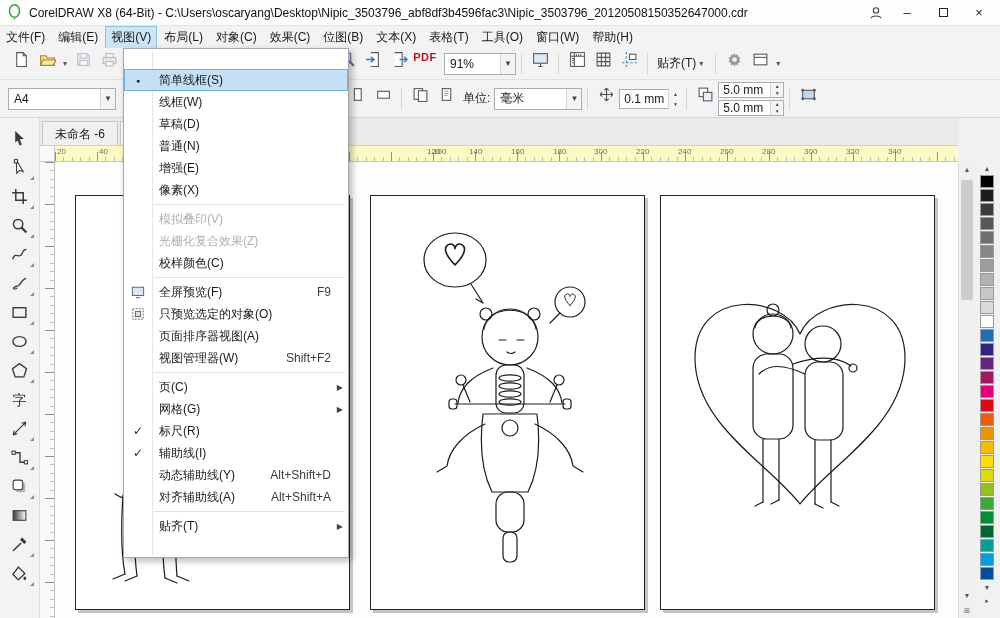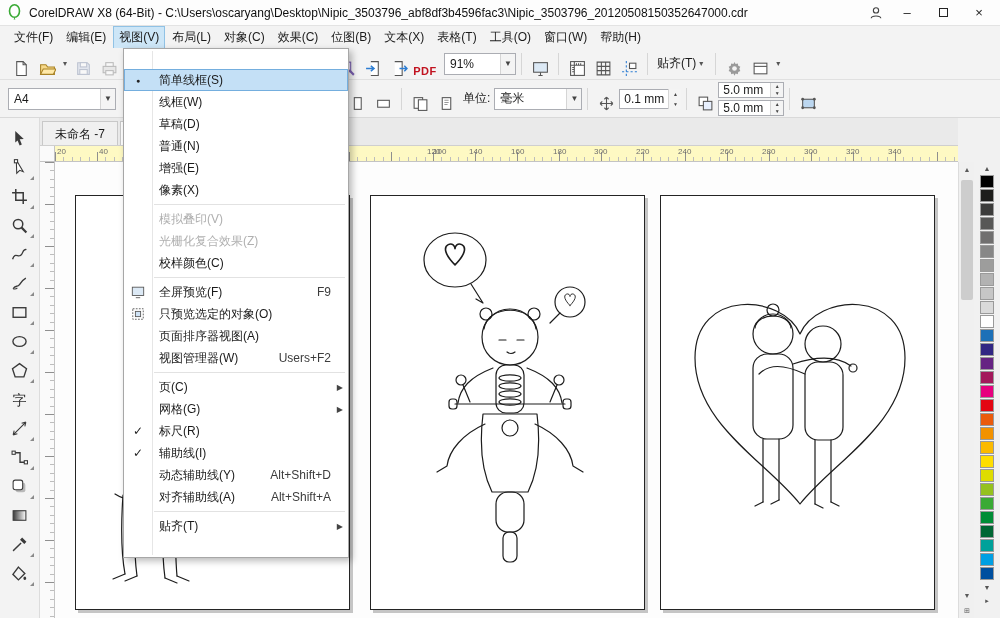--- a/index.html
+++ b/index.html
@@ -14,30 +14,30 @@
   .title-text { font-size:12px; color:#101010; white-space:nowrap; overflow:hidden; flex:1; }
   .tb-right { display:flex; align-items:center; gap:2px; flex:none; }
   .acct { width:24px; height:20px; display:flex; align-items:center; justify-content:center; }
   .acct svg { width:14px; height:14px; }
   .winbtn { width:34px; height:22px; display:flex; align-items:center; justify-content:center;
             color:#222; font-size:13px; }
   .winbtn .maxbox { width:9px; height:9px; border:1px solid #222; display:block; }
 
   
   .menubar { position:absolute; left:0; top:26px; width:100%; height:22px; background:#f3f3f3;
-             display:flex; align-items:center; padding-left:8px; }
+             display:flex; align-items:center; }
   .mb-item { padding:3px 6px; margin-right:1px; white-space:nowrap; }
   .mb-item.active { background:#cde6f7; border:1px solid #90c2e5; padding:2px 5px; }
 
   
   .toolbar { position:absolute; left:0; top:48px; width:100%; height:32px; background:#f3f3f3;
              border-bottom:1px solid #e0e0e0; display:flex; align-items:center; padding-left:8px; }
   .propbar { position:absolute; left:0; top:80px; width:100%; height:38px; background:#f3f3f3;
              border-bottom:1px solid #d9d9d9; display:flex; align-items:center; padding-left:8px; }
-  .tbtn { width:26px; height:26px; display:flex; align-items:flex-end; justify-content:center; flex:none; }
+  .tbtn { width:26px; height:26px; display:flex; align-items:flex-start; justify-content:center; flex:none; }
   .tbtn svg { width:17px; height:17px; }
   .tbtn.dim { opacity:.45; }
   .drop { width:10px; font-size:8px; color:#555; text-align:center; flex:none; }
   .tsep { width:1px; height:22px; background:#d6d6d6; margin:0 5px; flex:none; }
   .combo { height:22px; background:#fff; border:1px solid #abadb3; display:flex; align-items:center; flex:none; }
   .combo .cval { flex:1; padding:0 5px; white-space:nowrap; overflow:hidden; }
   .combo .carr { width:15px; height:100%; border-left:1px solid #d5d5d5; font-size:8px; color:#444;
                  display:flex; align-items:center; justify-content:center; background:#f4f4f4; }
   .pdf-label { color:#c1121f; font-weight:bold; font-size:11px; letter-spacing:.5px; }
   .txtbtn { display:flex; align-items:center; height:24px; padding:0 4px; flex:none; white-space:nowrap; }
@@ -336,21 +336,21 @@
           <rect x="2.5" y="4" width="11" height="8" fill="#bcd7f0" stroke="#555"></rect>
           <circle cx="2.5" cy="4" r="1.3" fill="#555"></circle>
           <circle cx="13.5" cy="4" r="1.3" fill="#555"></circle>
           <circle cx="2.5" cy="12" r="1.3" fill="#555"></circle>
           <circle cx="13.5" cy="12" r="1.3" fill="#555"></circle>
         </svg>
       </span>
   </div>
 
   <div class="tabbar">
-      <div class="doc-tab">未命名 -7</div>
+      <div class="doc-tab">未命名 -6</div>
       <div class="doc-tab active">Nipic_3503796_20120508150352647000.cdr</div>
     </div>
 
   <div class="toolbox">
       <div class="tool">
         <svg viewBox="0 0 16 16">
           <path d="M4 1 L12 8.5 L8.2 8.8 L10.2 13.6 L8.1 14.5 L6.2 9.8 L4 11.8 Z" fill="#3a3a3a"></path>
         </svg>
       </div>
       <div class="tool">
@@ -668,21 +668,21 @@
         <span class="menu-sub"></span>
       </div>
       <div class="menu-row">
         <span class="menu-gutter"></span>
         <span class="menu-label">页面排序器视图(A)</span>
         <span class="menu-sub"></span>
       </div>
       <div class="menu-row">
         <span class="menu-gutter"></span>
         <span class="menu-label">视图管理器(W)</span>
-        <span class="menu-shortcut">Users+F2</span>
+        <span class="menu-shortcut">Shift+F2</span>
         <span class="menu-sub"></span>
       </div>
       <div class="menu-sep"></div>
       <div class="menu-row">
         <span class="menu-gutter"></span>
         <span class="menu-label">页(C)</span>
         <span class="menu-sub">▶</span>
       </div>
       <div class="menu-row">
         <span class="menu-gutter"></span>

